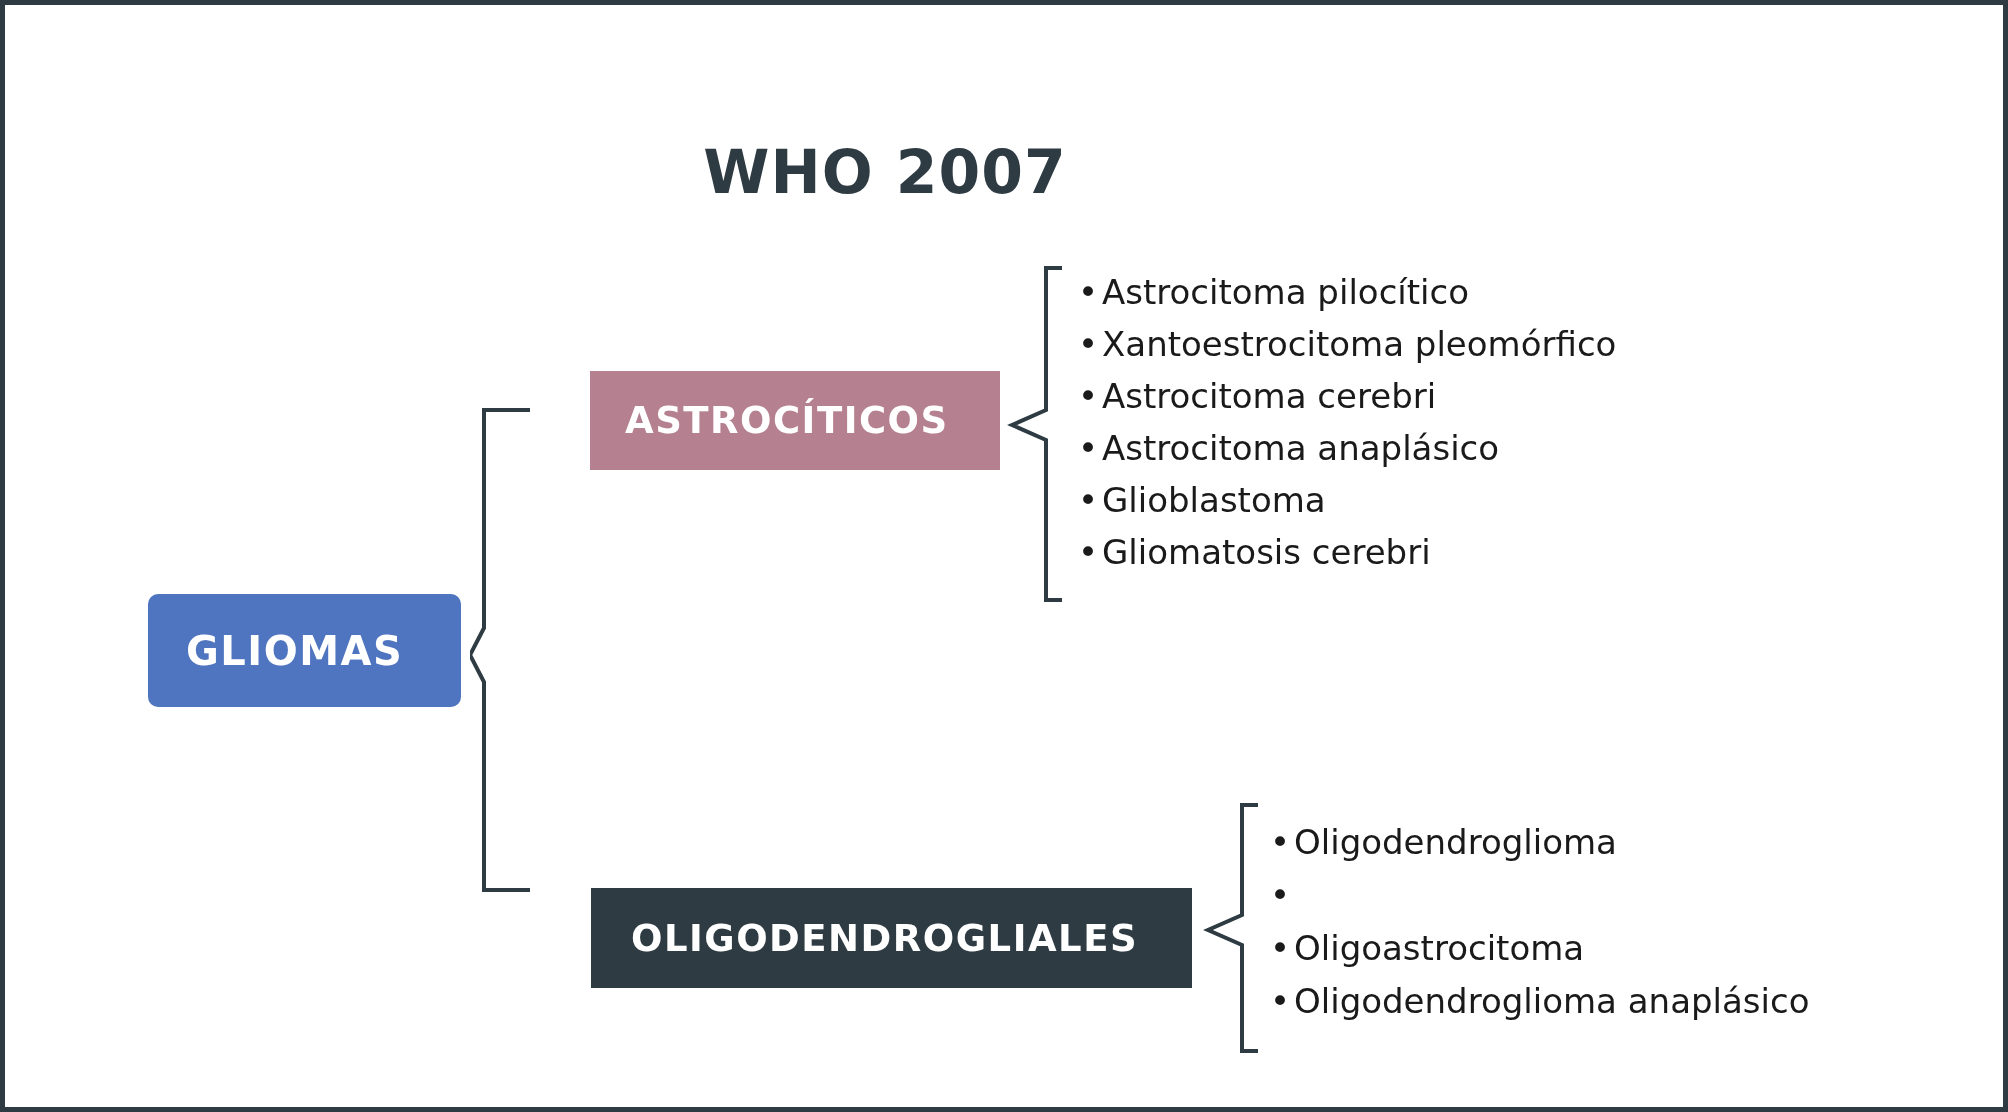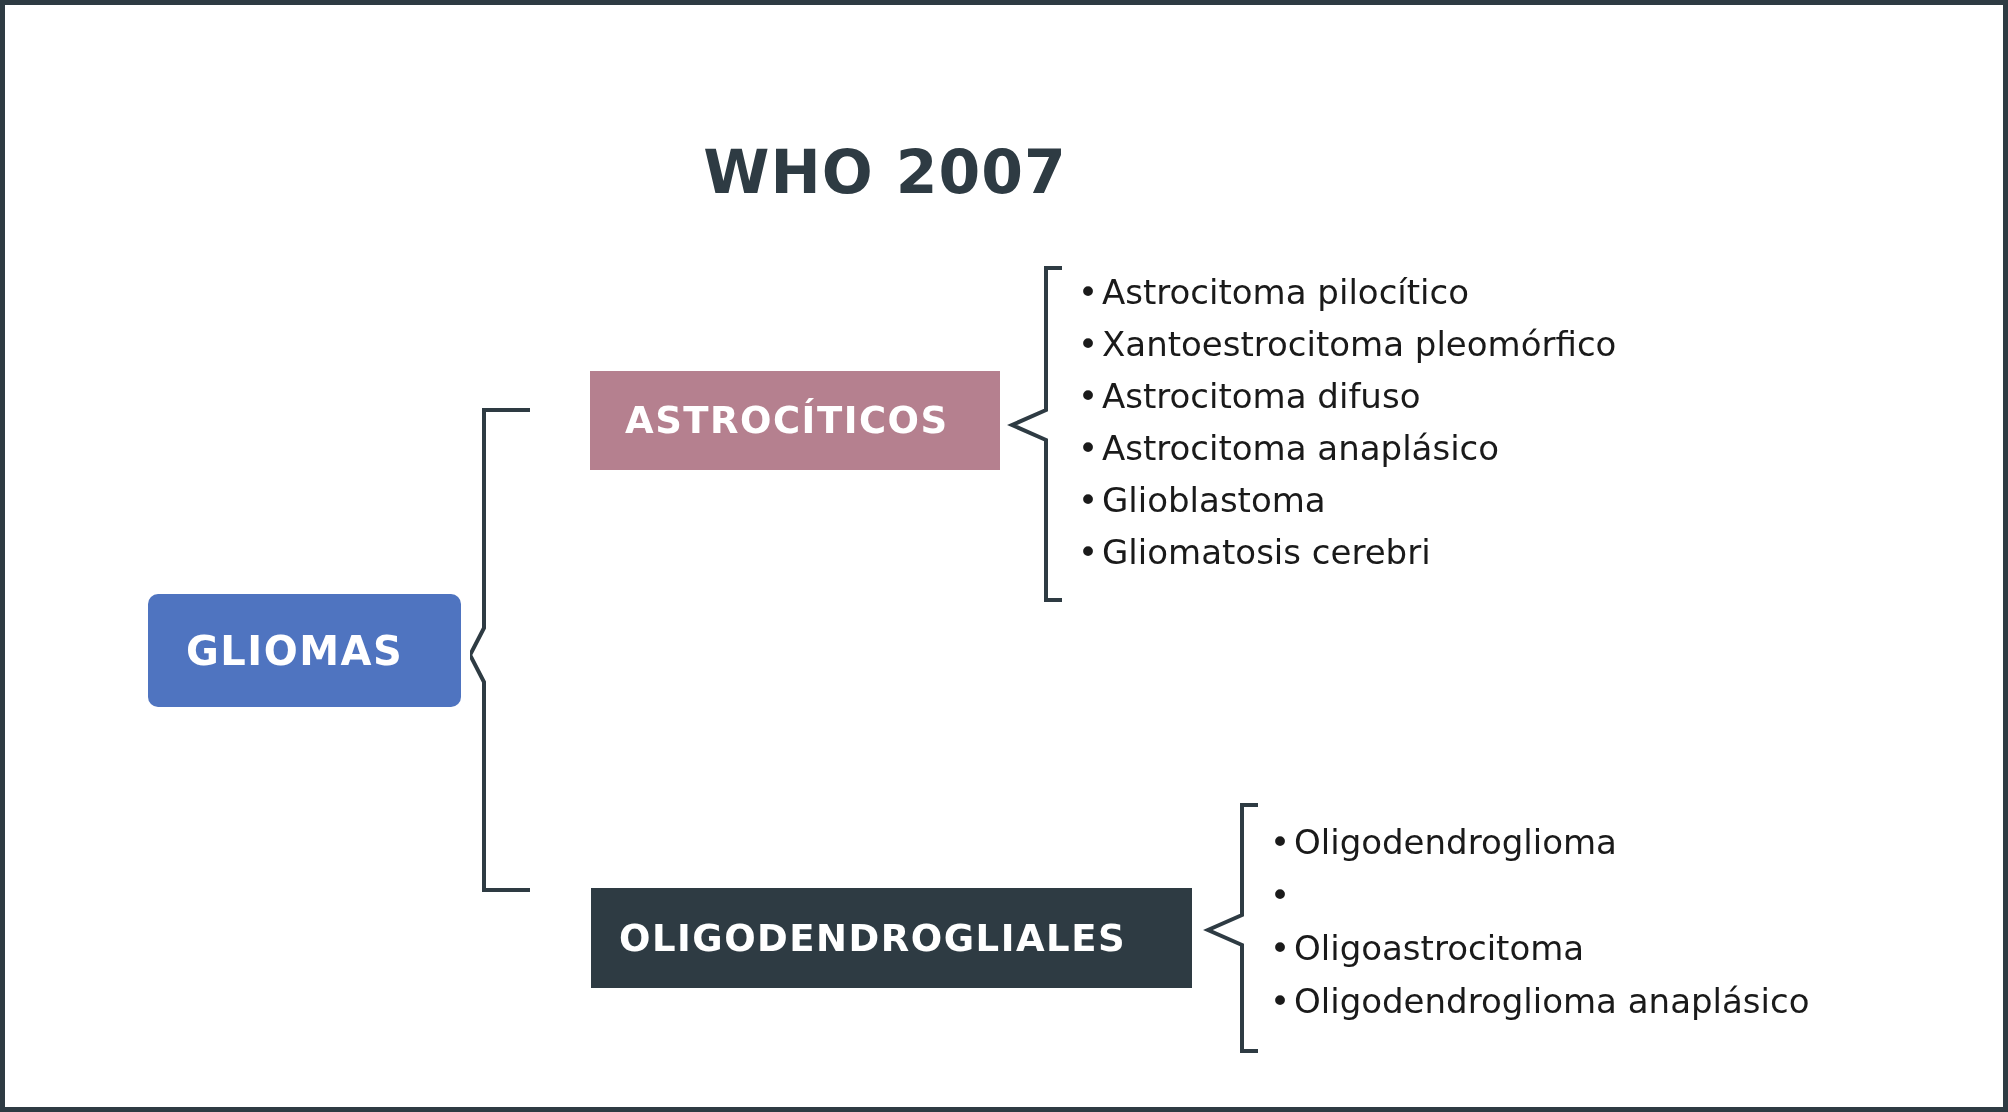--- a/index.html
+++ b/index.html
@@ -65,21 +65,21 @@
     width: 410px; height: 99px;
     background: #b5808f;
     font-size: 37px;
     padding-left: 35px;
   }
   #box-oligodendrogliales {
     left: 591px; top: 888px;
     width: 601px; height: 100px;
     background: #2e3b43;
     font-size: 37px;
-    padding-left: 28px;
+    padding-left: 40px;
     text-align: right;
   }
 
   
   .bracket { position: absolute; }
   #bracket-root        { left: 470px; top: 400px; }
   #bracket-astro       { left: 1002px; top: 258px; }
   #bracket-oligo       { left: 1198px; top: 795px; }
 
   
@@ -159,21 +159,21 @@
     <li>
       <span class="bullet">•</span>
       <span class="leaf-label">Astrocitoma pilocítico</span>
     </li>
     <li>
       <span class="bullet">•</span>
       <span class="leaf-label">Xantoestrocitoma pleomórfico</span>
     </li>
     <li>
       <span class="bullet">•</span>
-      <span class="leaf-label">Astrocitoma difuso</span>
+      <span class="leaf-label">Astrocitoma cerebri</span>
     </li>
     <li>
       <span class="bullet">•</span>
       <span class="leaf-label">Astrocitoma anaplásico</span>
     </li>
     <li>
       <span class="bullet">•</span>
       <span class="leaf-label">Glioblastoma</span>
     </li>
     <li>

